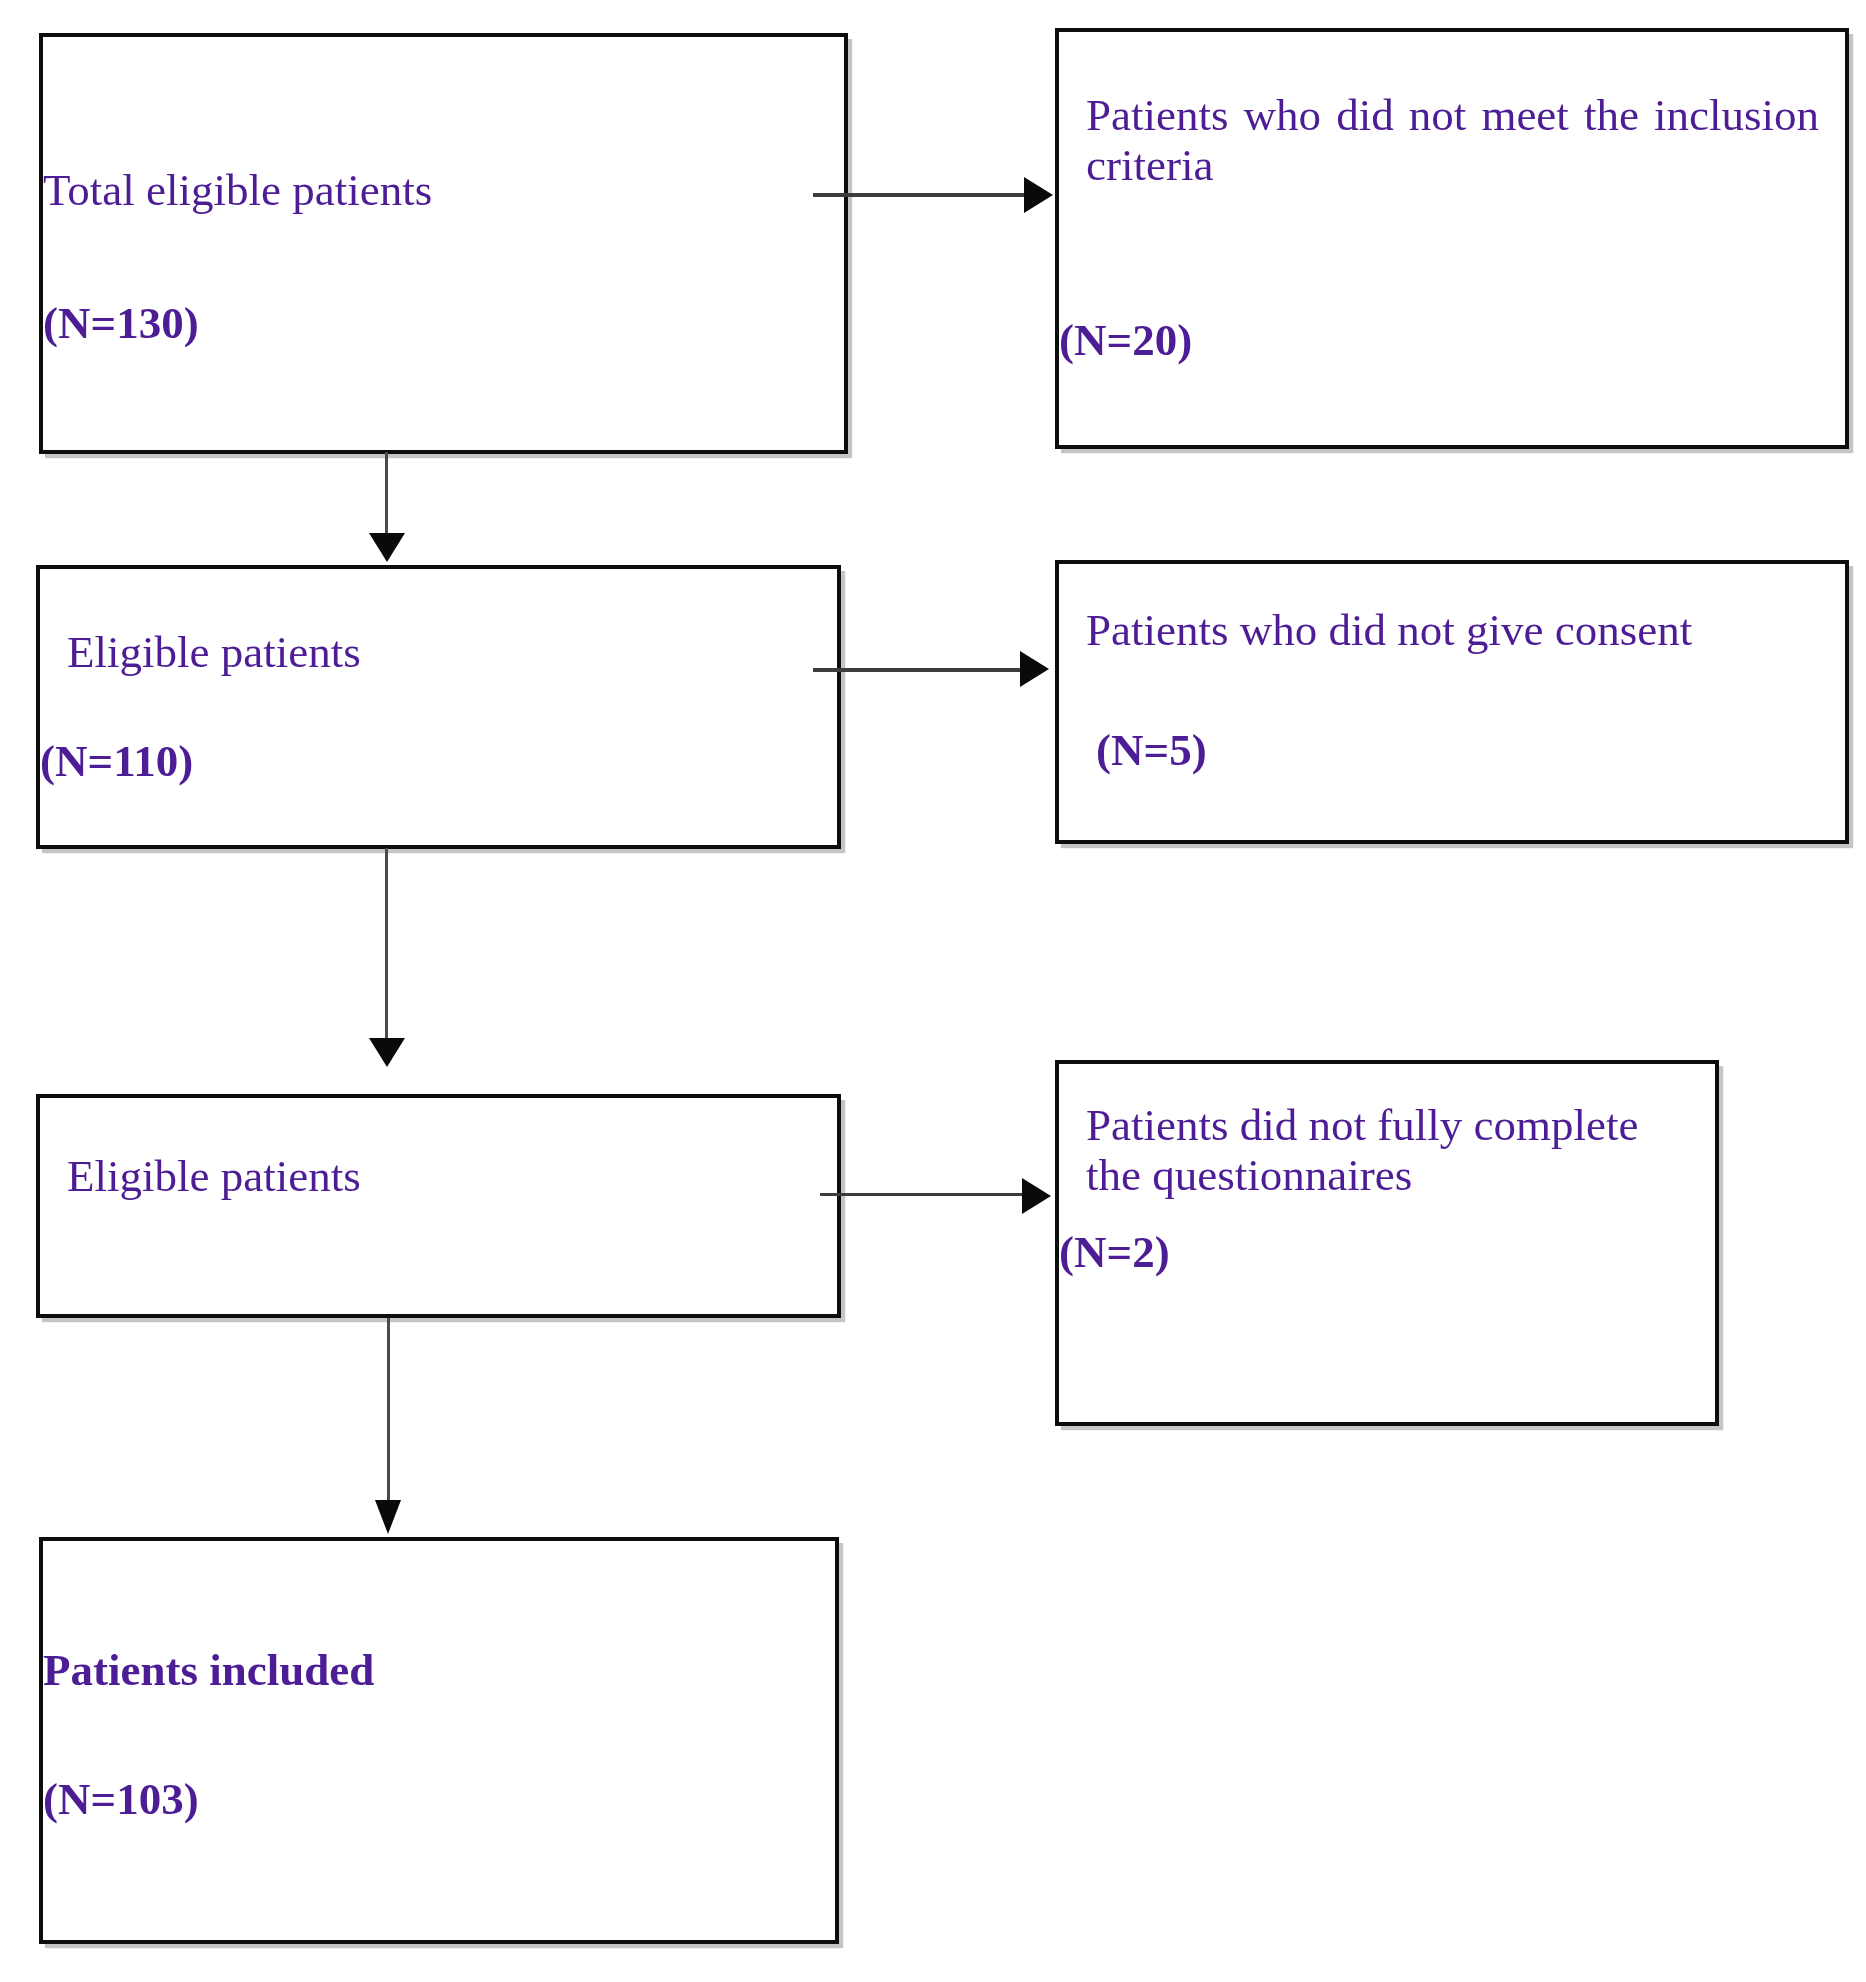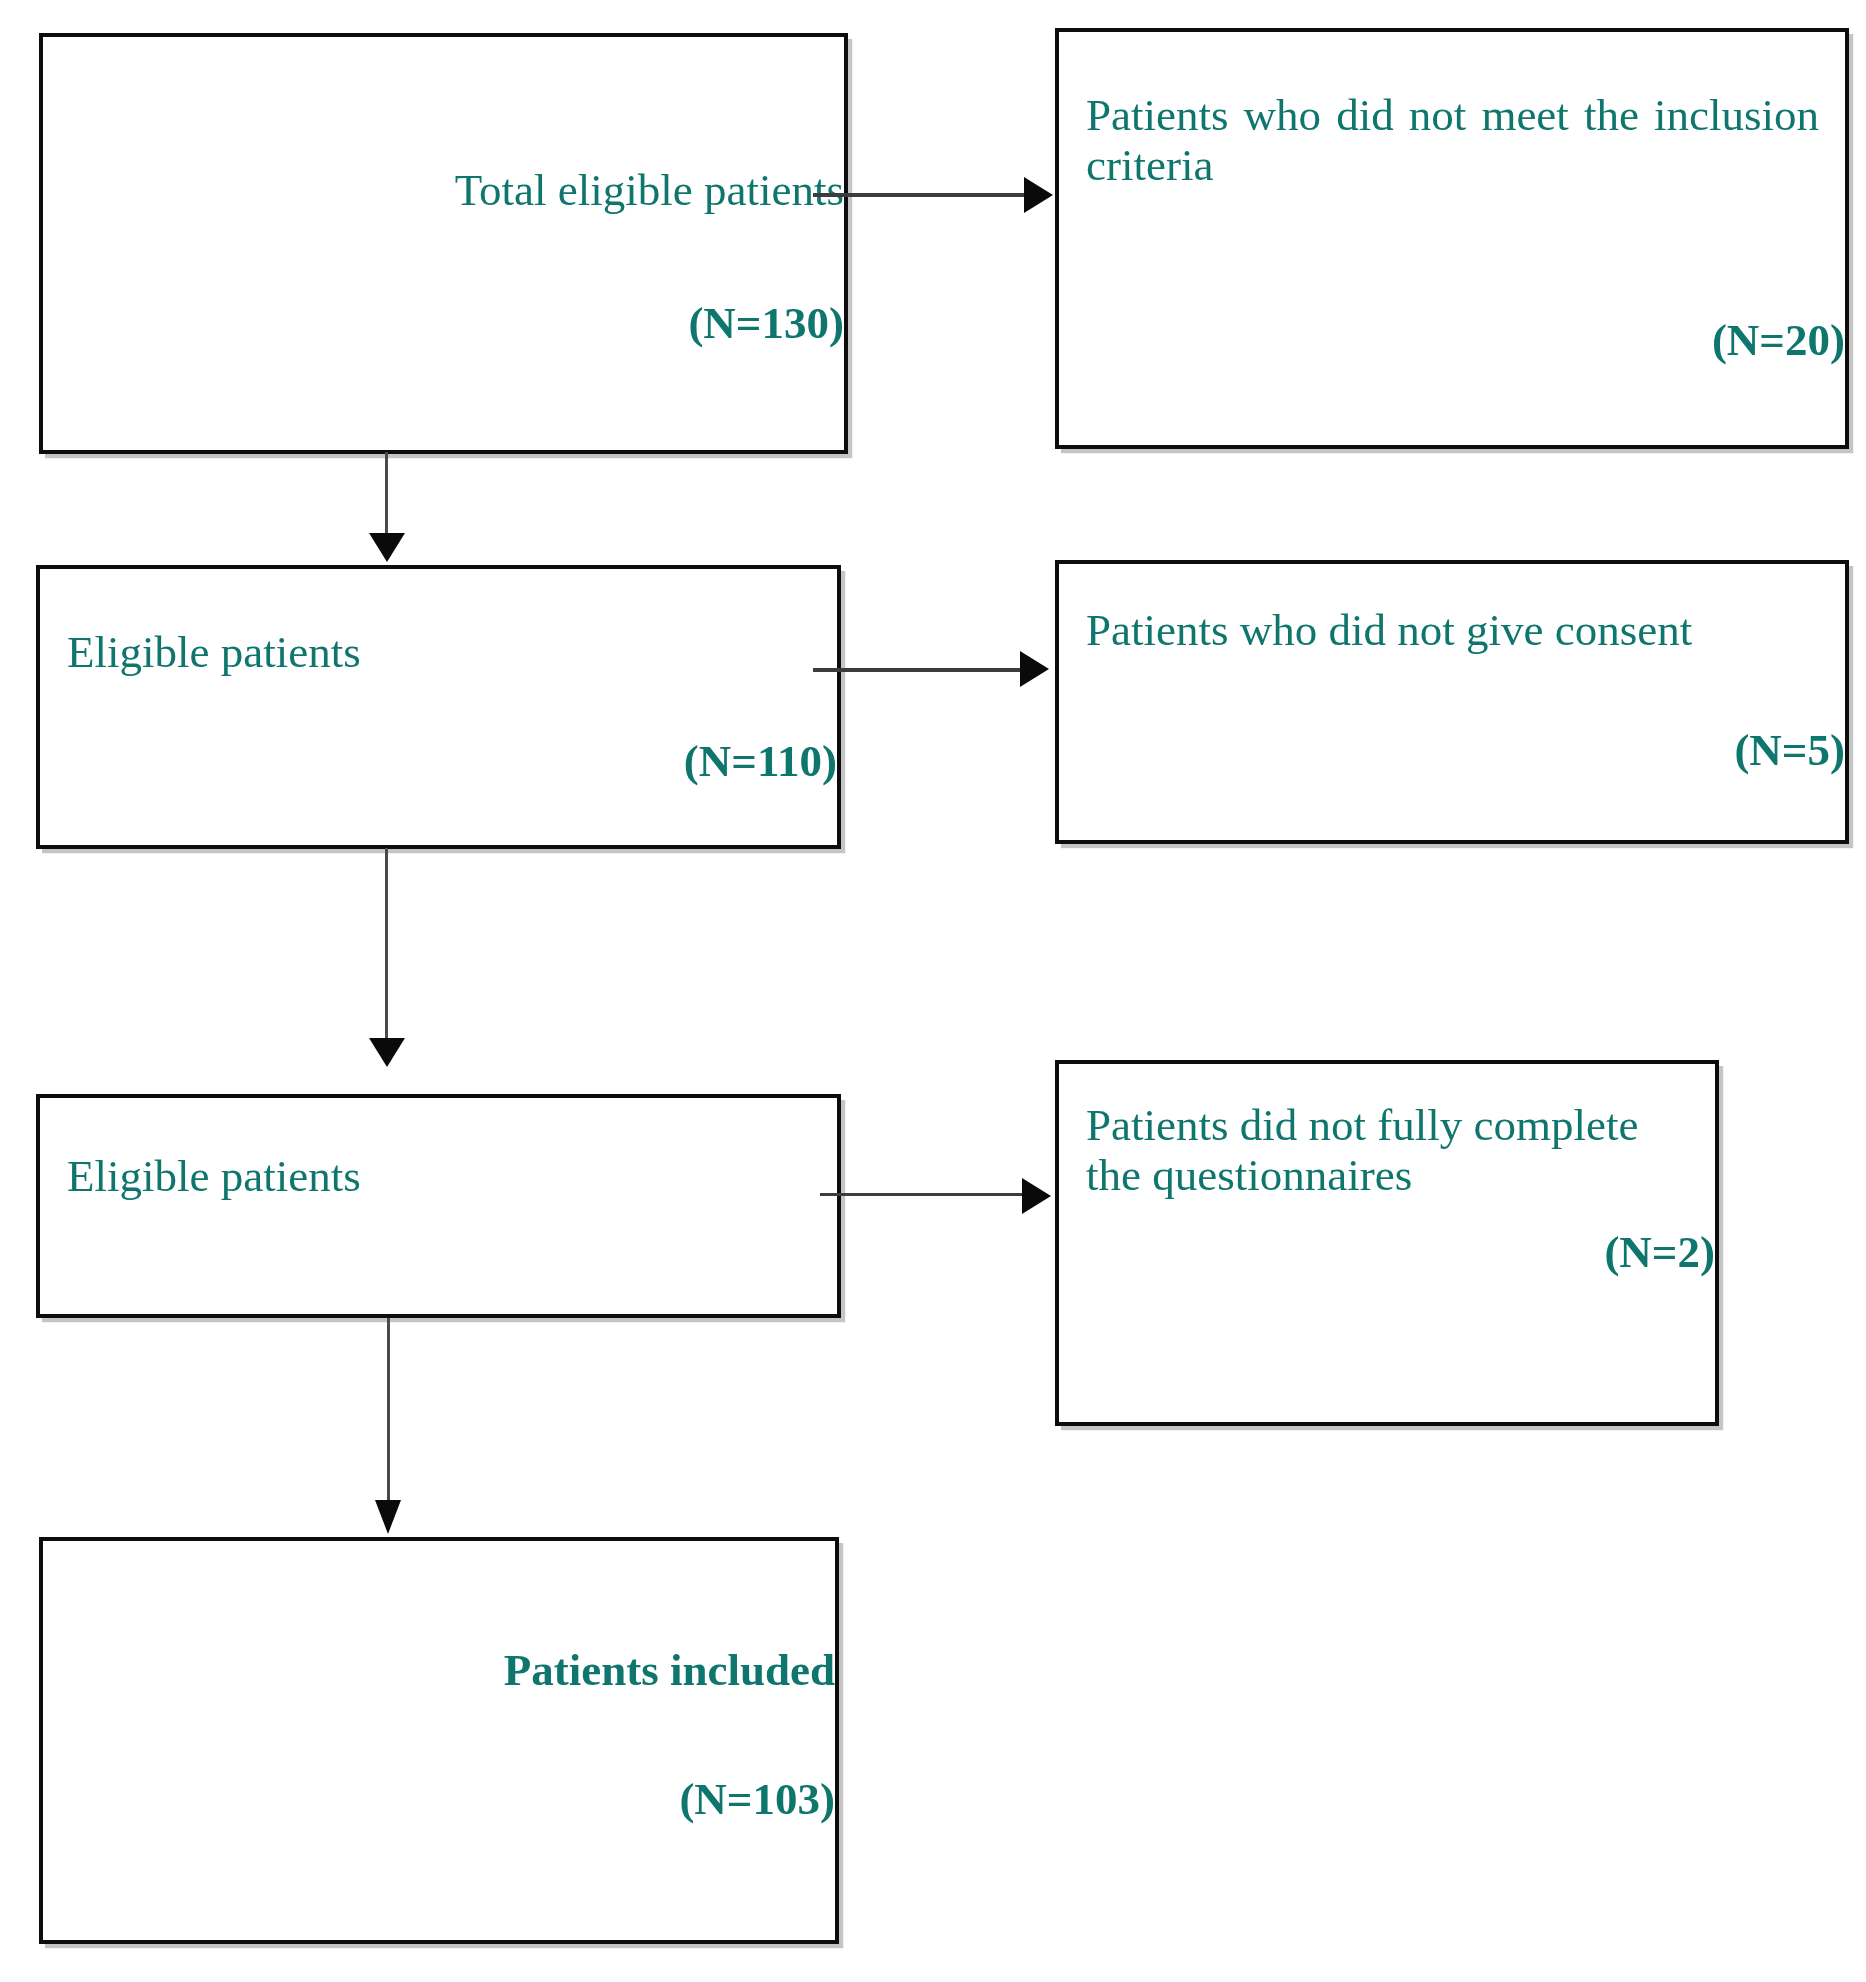--- a/index.html
+++ b/index.html
@@ -21,26 +21,26 @@
     position: absolute;
     box-sizing: border-box;
     background: #ffffff;
     border: 4.3px solid #0d0d0d;
     box-shadow: 5.1px 5.1px 0 -0.9px rgba(150,150,150,0.55);
   }
   .node .txt {
     position: absolute;
     left: 0;
     right: 0;
-    color: #0f766e;
+    color: #4c1d95;
     font-size: 45px;
     line-height: 1.12;
     letter-spacing: 0px;
   }
-  .txt.center  { text-align: right; }
+  .txt.center  { text-align: left; }
   .txt.left    { text-align: left; }
   .txt.justify { text-align: justify; text-align-last: justify; }
   .txt.bold    { font-weight: bold; }
   .pad-l { padding-left: 27px; }
   .pad-r { padding-right: 26px; }
 
   
   .conn { position: absolute; }
   .hline {
     height: 4.3px;

